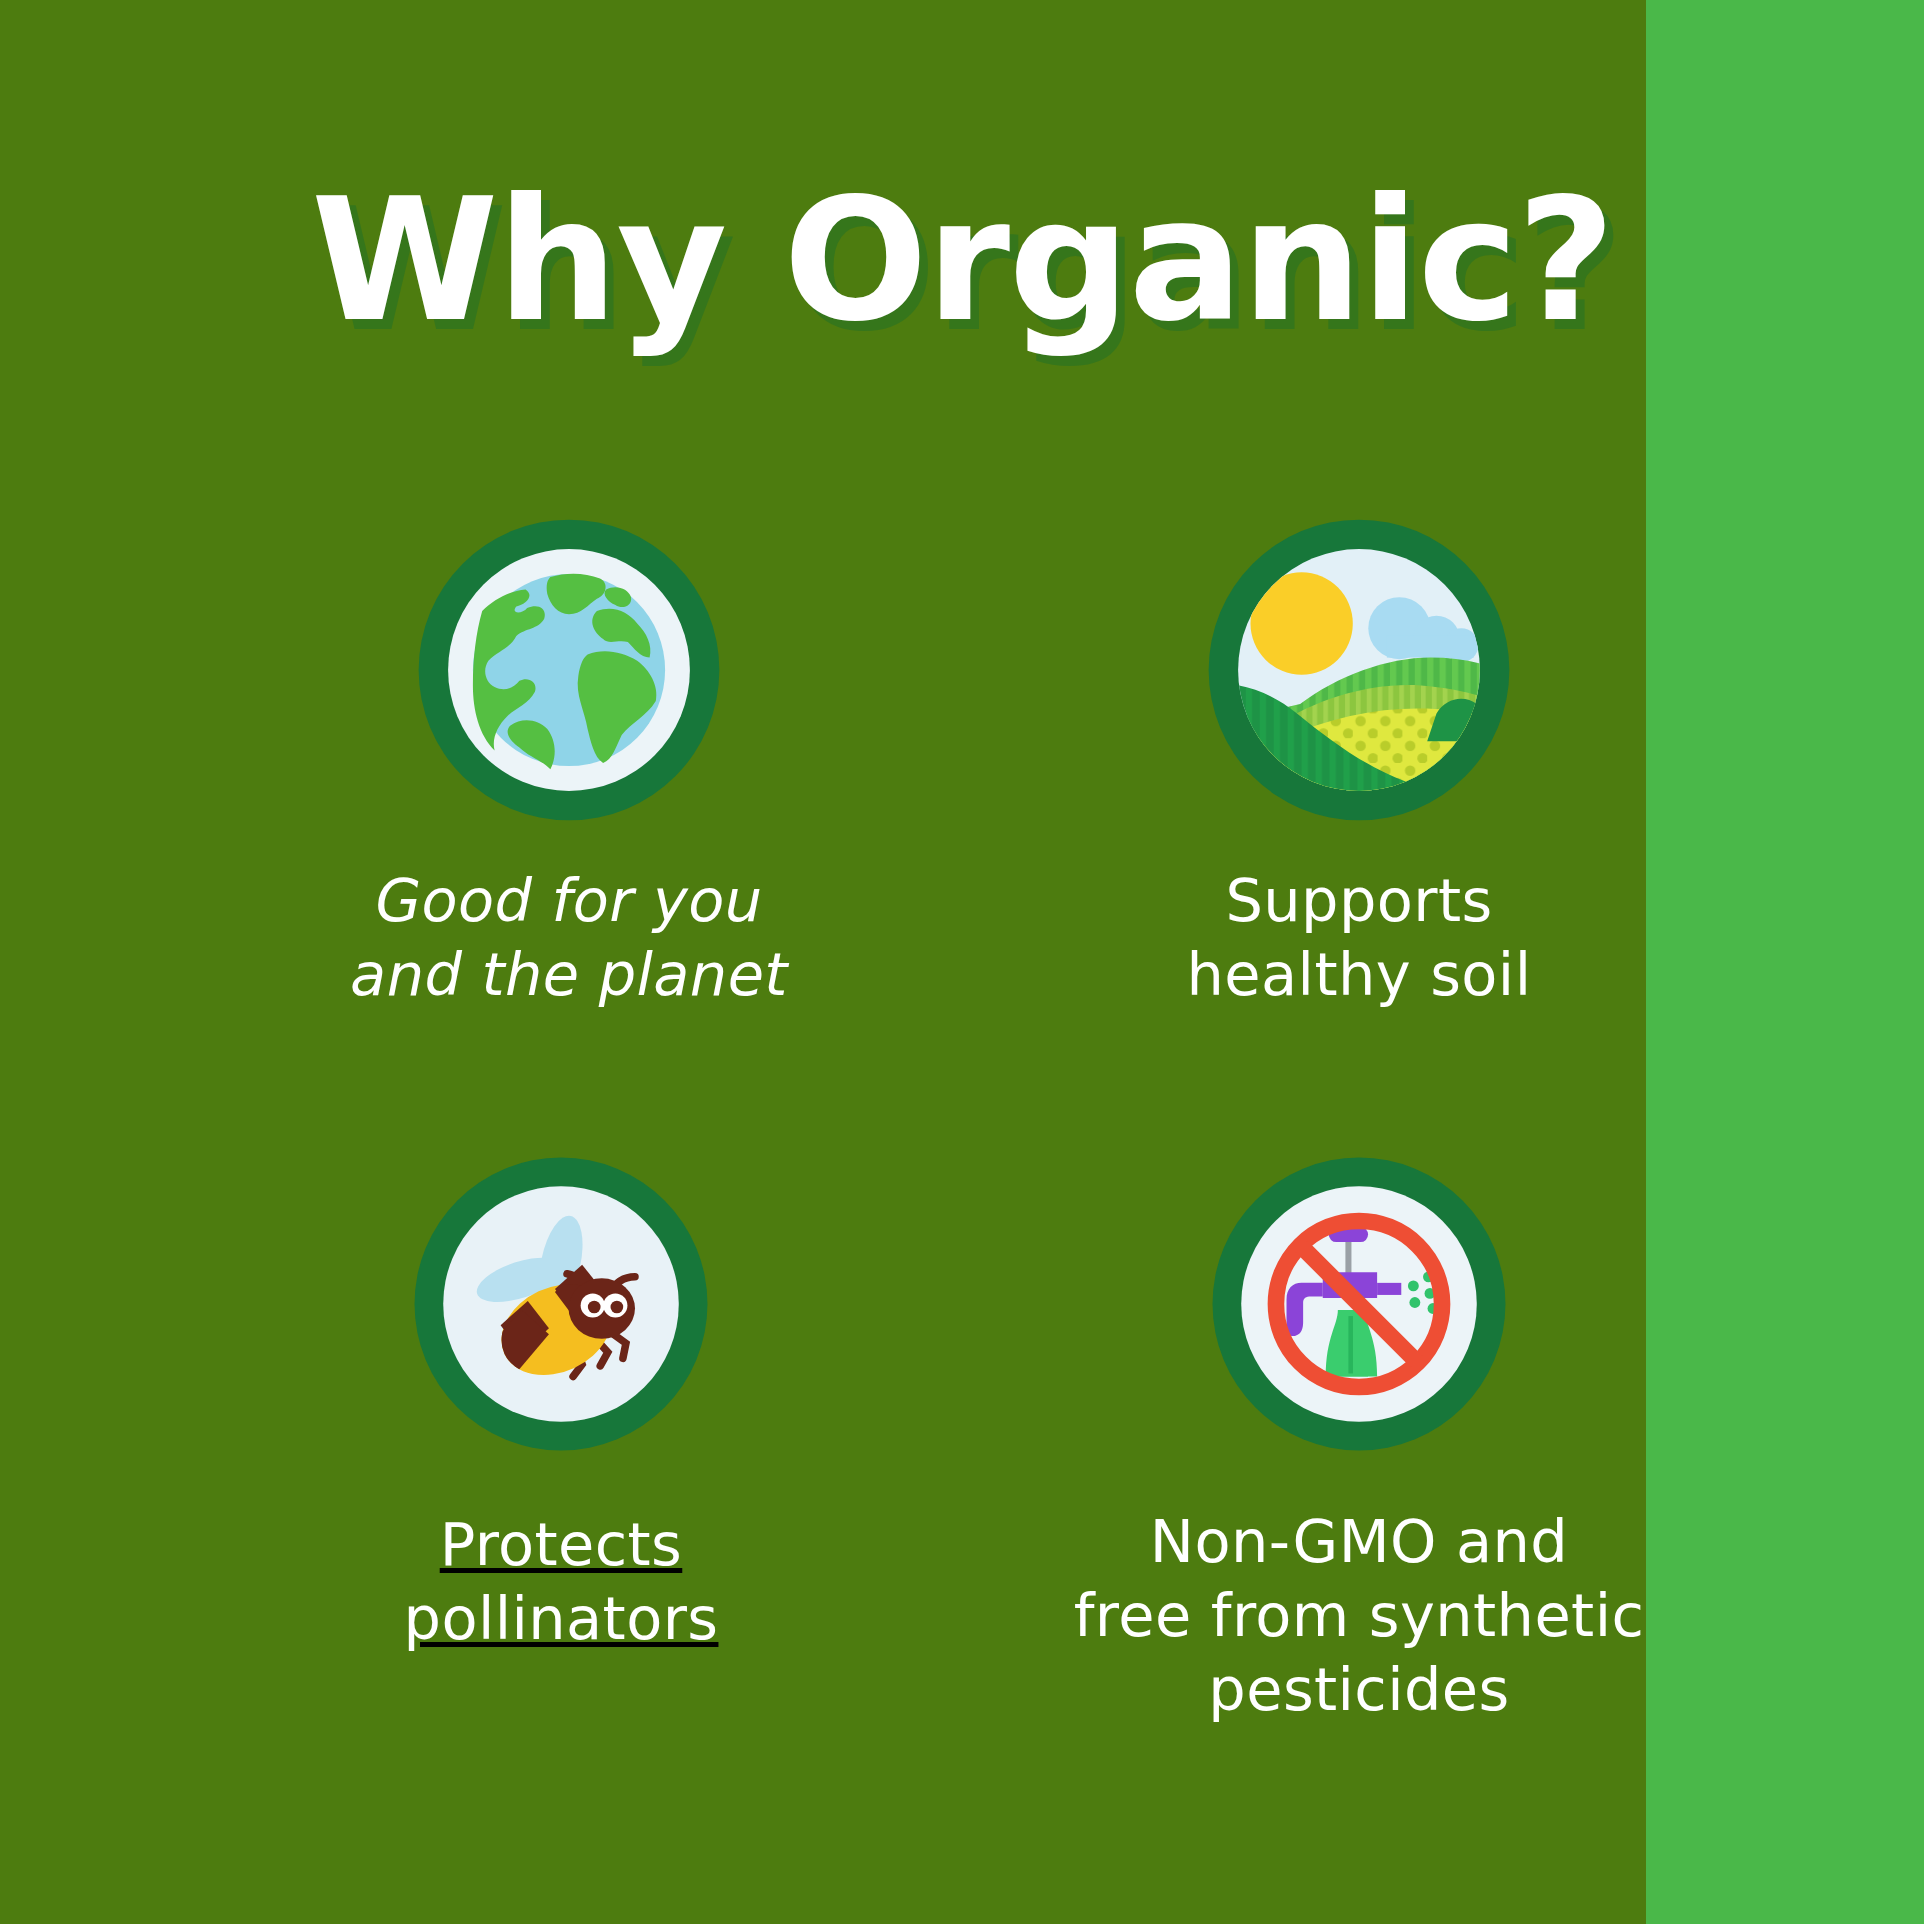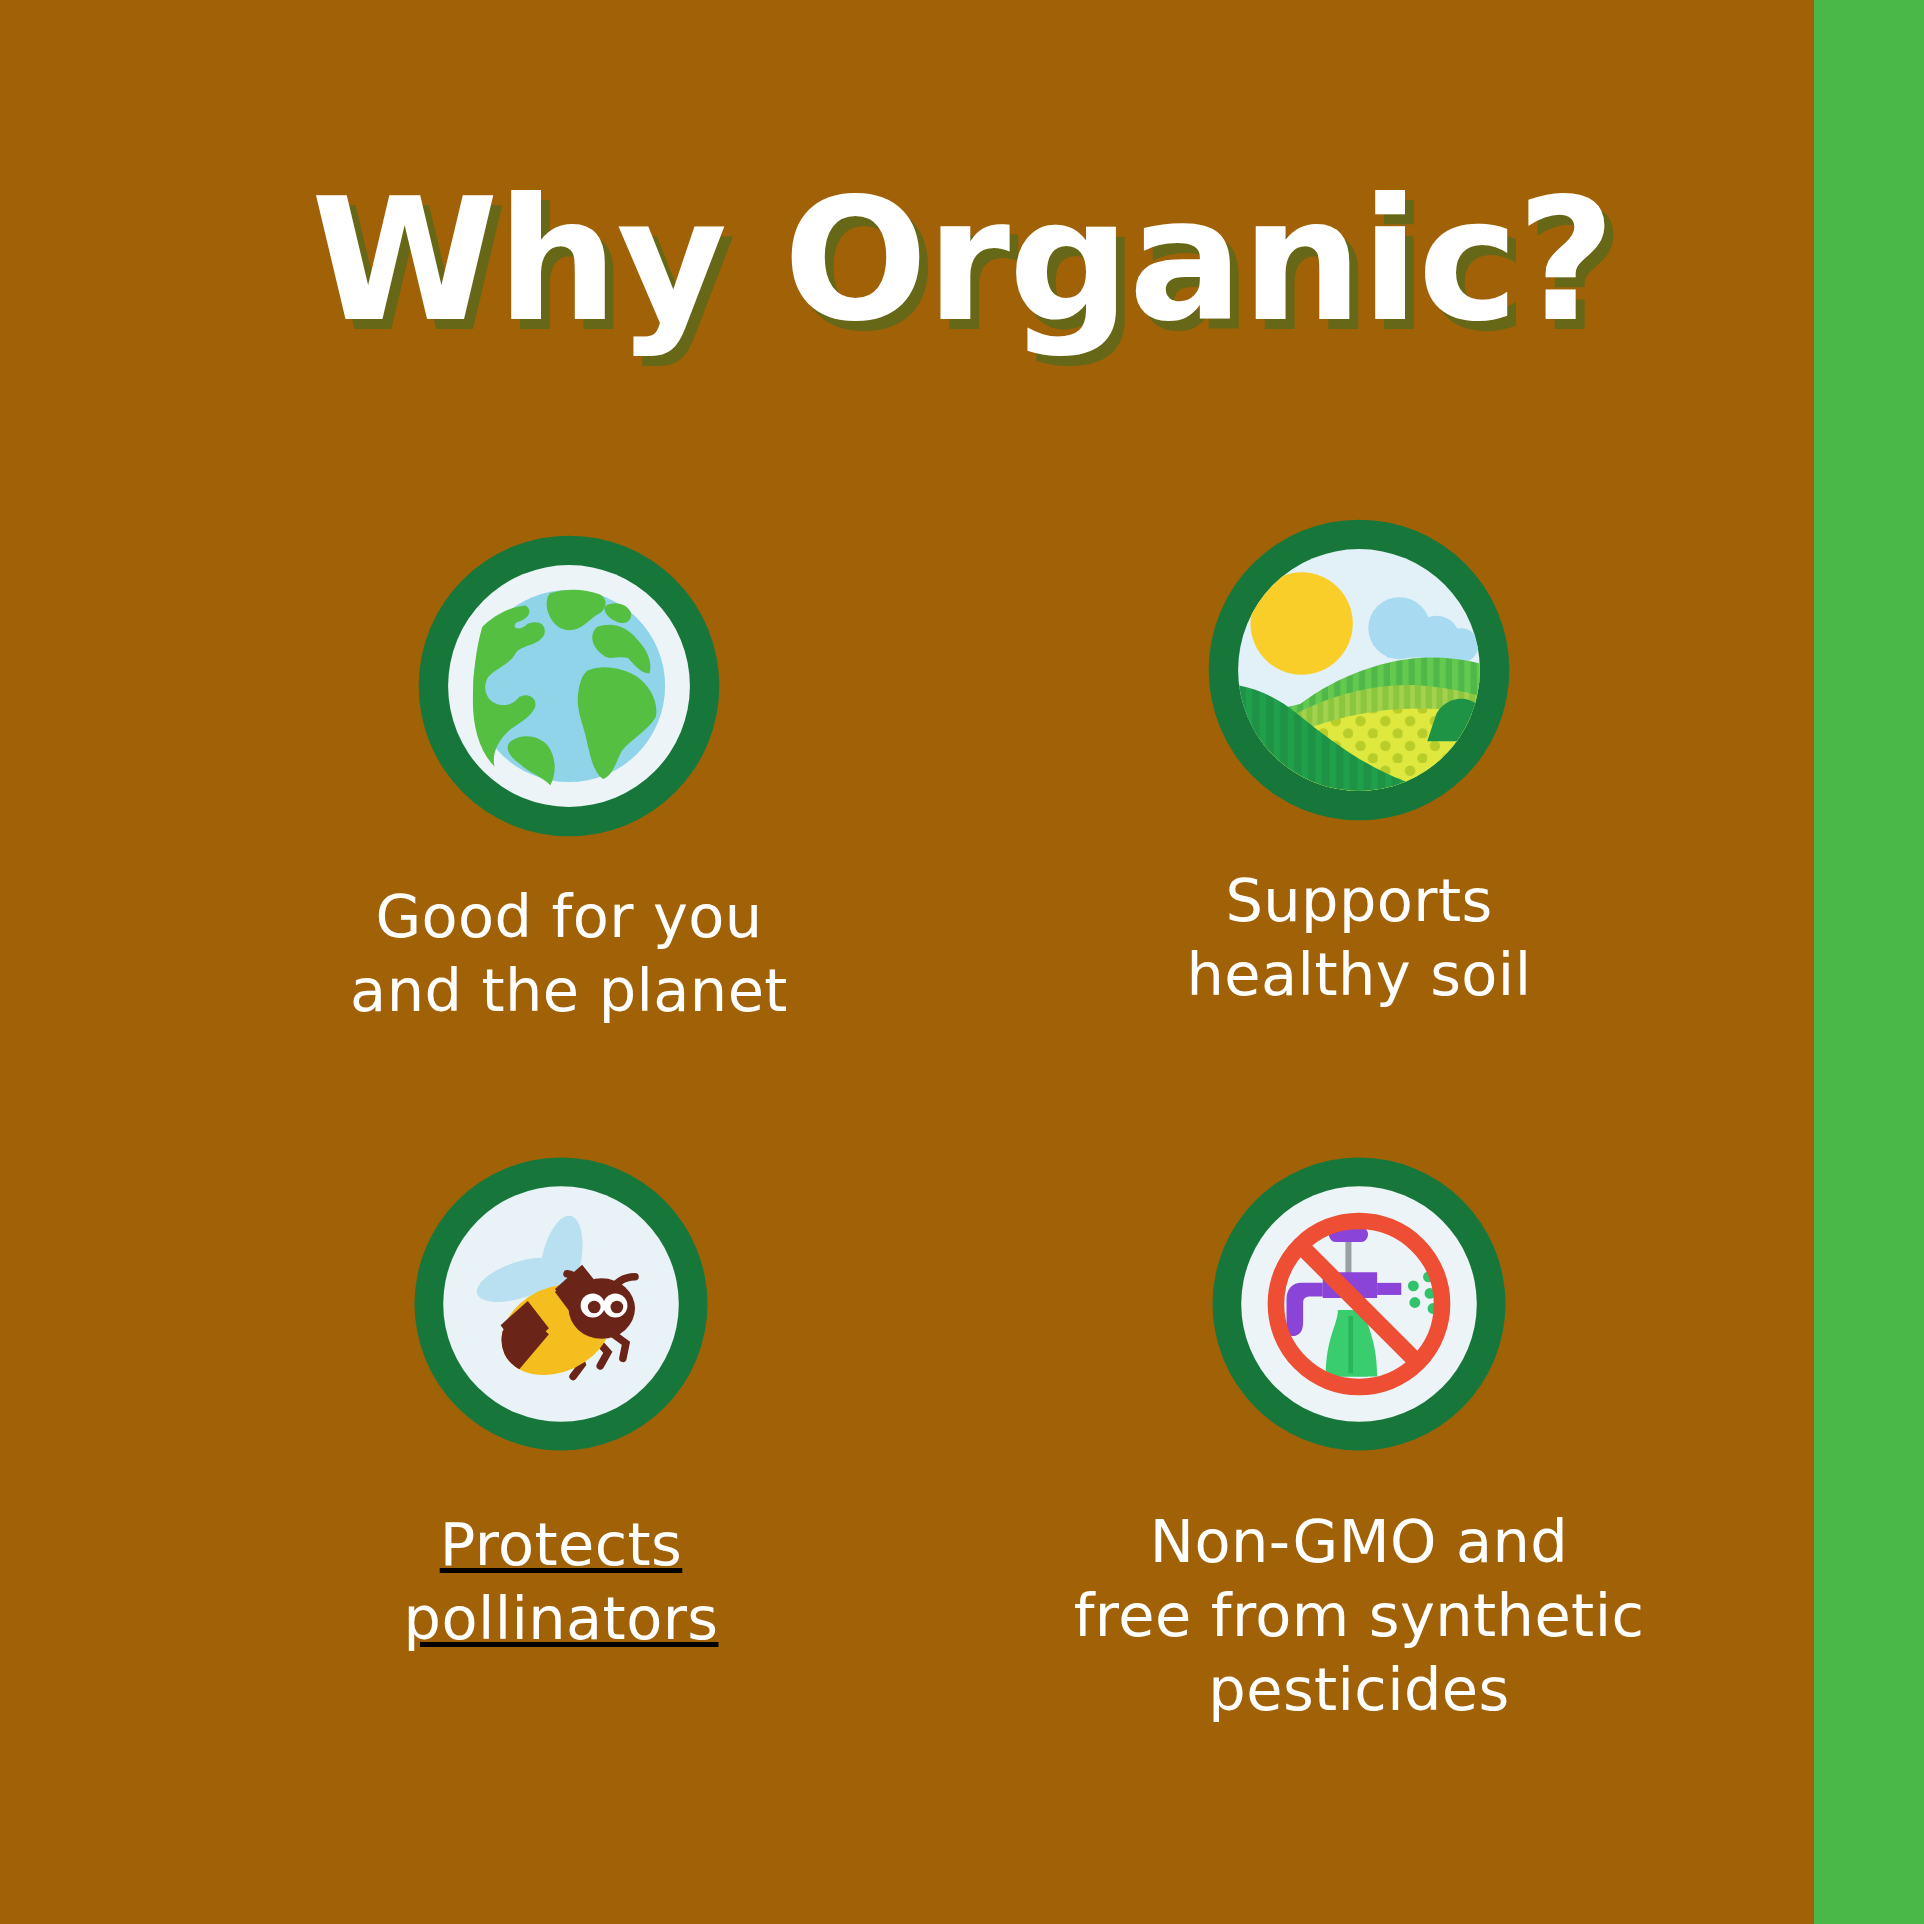--- a/index.html
+++ b/index.html
@@ -8,23 +8,23 @@
   }
   body {
     width: 1925px;
     height: 1925px;
     background: #4AB849;
     font-family: "Liberation Sans", sans-serif;
     overflow: hidden;
   }
   .poster {
     position: relative;
-    width: 1814px;
+    width: 1646px;
     height: 1925px;
-    background: #a16207;
+    background: #4d7c0f;
     box-sizing: border-box;
   }
 
   
   .title-wrap {
     position: absolute;
     top: 175px;
     left: 0;
     width: 1925px;
     text-align: center;
@@ -47,21 +47,21 @@
     top: 513px;
     left: 0;
     width: 1925px;
     height: 1364px;
   }
   .cell {
     position: absolute;
     width: 802px;
     text-align: center;
   }
-  .cell-0 { left: 168px;  top: 16px; }
+  .cell-0 { left: 168px;  top: 0px; font-style: italic; }
   .cell-1 { left: 958px; top: 0px; }
   .cell-2 { left: 160px;  top: 634px; text-decoration: underline; }
   .cell-3 { left: 958px; top: 634px; }
 
   .icon-slot {
     width: 100%;
     display: flex;
     justify-content: center;
     align-items: center;
     height: 313px;

